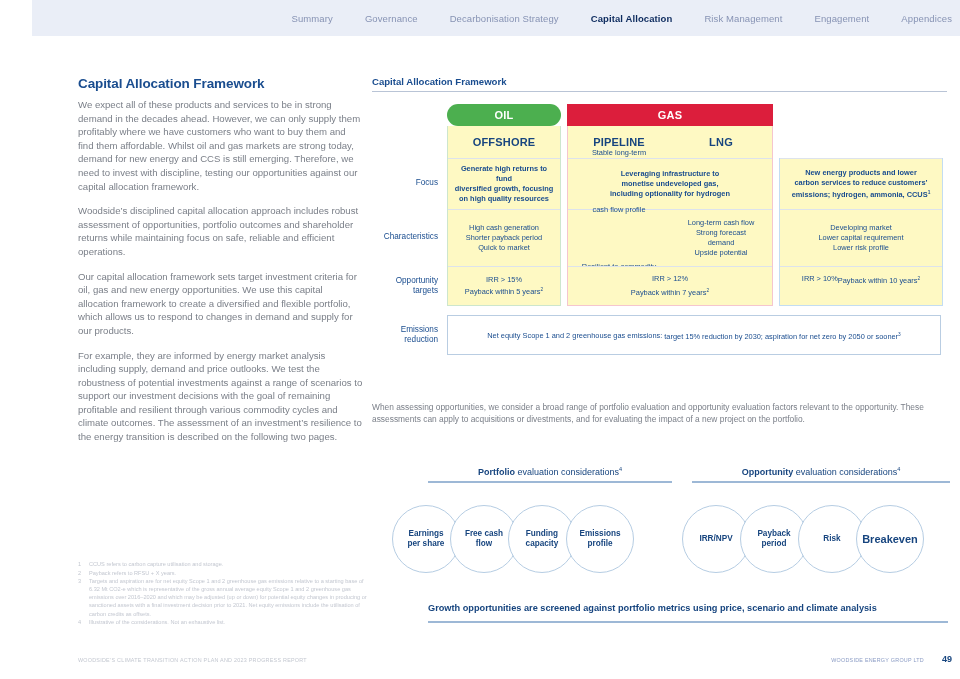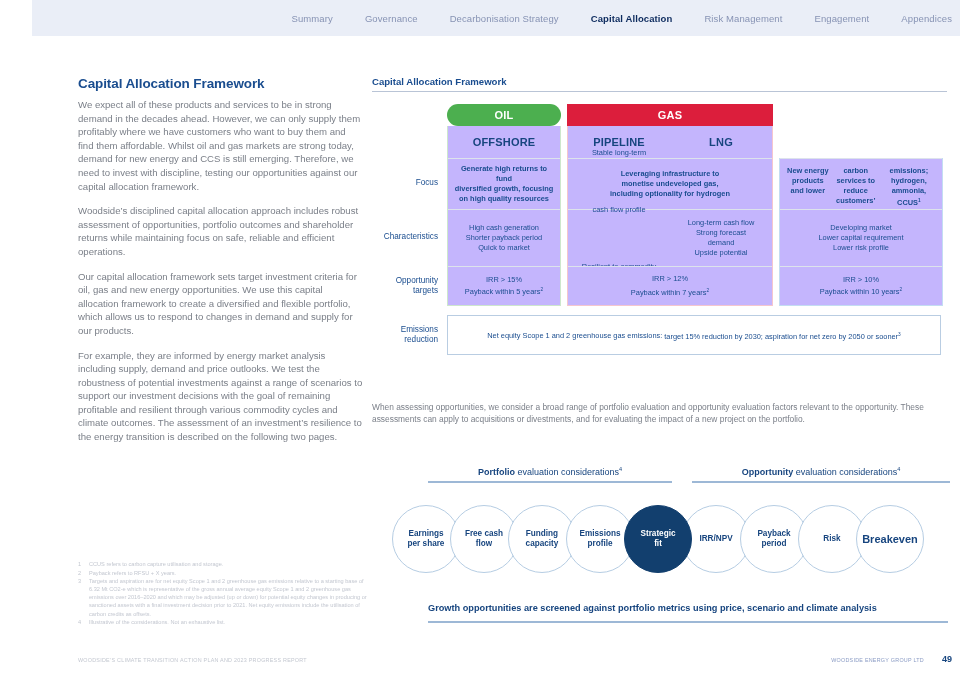--- a/index.html
+++ b/index.html
@@ -60,21 +60,21 @@
   .col-ne    { width:164px; flex:0 0 164px; }
 
   .cat-head {
     height:22px; display:flex; align-items:center; justify-content:center;
     color:#fff; font-size:11px; font-weight:bold; letter-spacing:0.2px;
   }
   .head-oil { background:#4CAF4F;border-radius:11px; }
   .head-gas { background:#DC1E3C; }
   .head-ne  { background:#0070C0; }
 
-  .body-box { border:1px solid #cfd8e6; border-top:none; background:#c4b5fd; }
+  .body-box { border:1px solid #cfd8e6; border-top:none; background:#fef9c3; }
   .body-oil { border-color:#cde6cd; }
   .body-gas { border-color:#f5c6ce; }
   .body-ne  { border-color:#c3ddf2; }
 
   .subhead {
     height:32px; display:flex; align-items:center; justify-content:center;
     font-size:11px; color:#17457f; font-weight:bold; letter-spacing:0.2px;
   }
   .subhead-split { display:flex; }
   .subhead-split > div {
@@ -228,21 +228,21 @@
                   <span class="ln">Leveraging infrastructure to</span>
                   <span class="ln">monetise undeveloped gas,</span>
                   <span class="ln">including optionality for hydrogen</span>
                 </div>
               </div>
             </div>
           </div>
           <div class="col-ne">
             <div class="body-box body-ne" style="border-bottom:none;border-top:none;">
               <div class="cellrow">
-                <div class="cell bold" style="height:50px;display:flex;flex-direction:row;justify-content:center;">
+                <div class="cell bold" style="height:50px;display:flex;flex-direction:column;justify-content:center;">
                   <span class="ln">New energy products and lower</span>
                   <span class="ln">carbon services to reduce customers’</span>
                   <span class="ln"><span>emissions; hydrogen, ammonia, CCUS</span><sup>1</sup></span>
                 </div>
               </div>
             </div>
           </div>
         </div>
       </div>
 
@@ -313,21 +313,21 @@
                 <div class="cell" style="height:38px;display:flex;flex-direction:column;justify-content:space-between;">
                   <span class="ln">IRR &gt; 12%</span>
                   <span class="ln"><span>Payback within 7 years</span><sup>2</sup></span>
                 </div>
               </div>
             </div>
           </div>
           <div class="col-ne">
             <div class="body-box body-ne" style="border-top:none;">
               <div class="cellrow">
-                <div class="cell" style="height:38px;display:flex;flex-direction:column;justify-content:center;">
+                <div class="cell" style="height:38px;display:flex;flex-direction:row;justify-content:center;">
                   <span class="ln">IRR &gt; 10%</span>
                   <span class="ln"><span>Payback within 10 years</span><sup>2</sup></span>
                 </div>
               </div>
             </div>
           </div>
         </div>
       </div>
 
       <div class="fw-row" style="margin-top:9px;">
@@ -381,26 +381,20 @@
           <span>Funding</span>
           <span>capacity</span>
         </div>
     </div>
     <div class="circ" style="left:174px;">
       <div>
           <span>Emissions</span>
           <span>profile</span>
         </div>
     </div>
-    <div class="circ hl" style="left:232px;">
-      <div>
-          <span>Strategic</span>
-          <span>fit</span>
-        </div>
-    </div>
     <div class="circ" style="left:290px;">
       <div>
           <span>IRR/NPV</span>
         </div>
     </div>
     <div class="circ" style="left:348px;">
       <div>
           <span>Payback</span>
           <span>period</span>
         </div>

